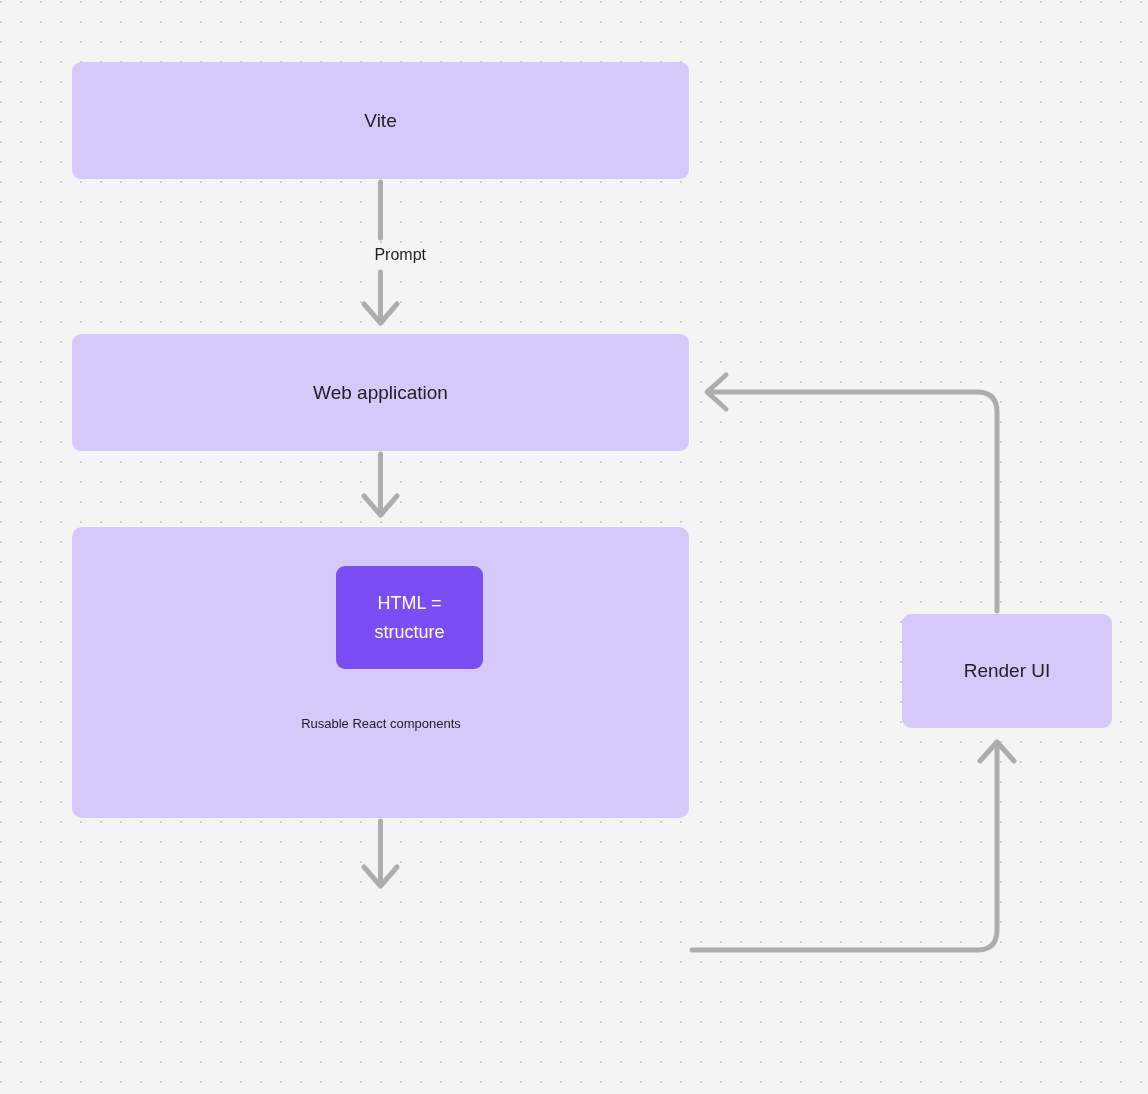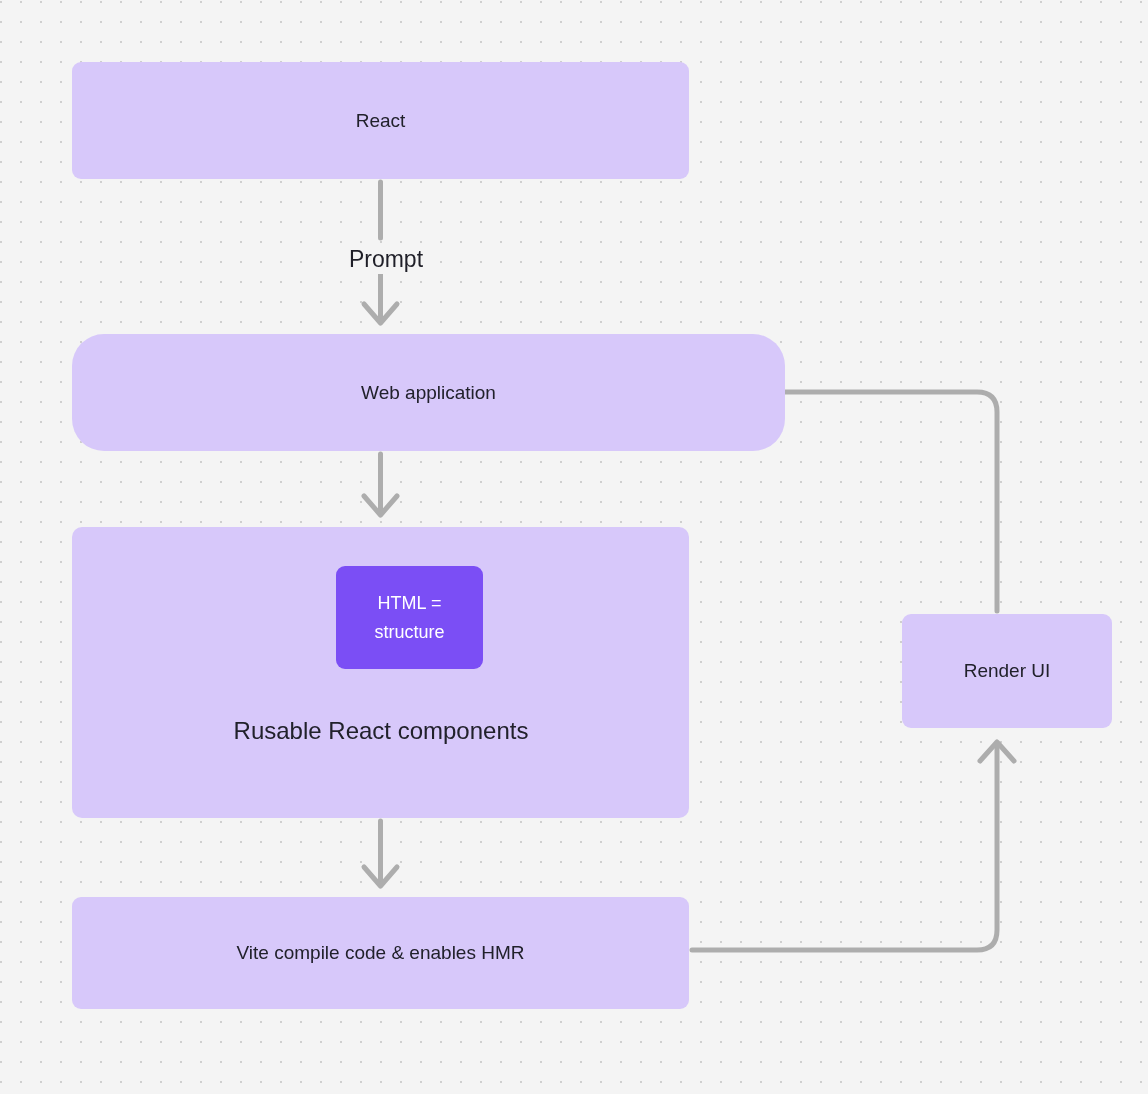--- a/index.html
+++ b/index.html
@@ -42,21 +42,21 @@
     color: #21212b;
     font-size: 19px;
     line-height: 1.35;
     text-align: center;
   }
   .node-label {
     display: block;
     white-space: pre-line;
   }
   #node-user        { left: 72px;  top: 62px;  width: 617px; height: 117px; }
-  #node-webapp      { left: 72px;  top: 334px; width: 713px; height: 117px; border-radius: 32px; }
+  #node-webapp      { left: 72px;  top: 334px; width: 617px; height: 117px; }
   #node-components  { left: 72px;  top: 527px; width: 617px; height: 291px; border-radius: 10px;
                       display: block; }
   #node-vite        { left: 72px;  top: 897px; width: 617px; height: 112px; }
   #node-render      { left: 902px; top: 614px; width: 210px; height: 114px; }
 
   .chip-row {
     position: absolute;
     left: 0;
     top: 39px;
     width: 675px;
@@ -81,29 +81,29 @@
     text-align: center;
     white-space: pre-line;
   }
   .group-caption {
     position: absolute;
     left: 0;
     top: 188px;
     width: 618px;
     text-align: center;
     color: #21212b;
-    font-size: 24px;
+    font-size: 13px;
   }
   .edge-label {
     position: absolute;
     color: #1f1f28;
-    font-size: 23px;
+    font-size: 16px;
     background: #f4f4f4;
     padding: 1px 6px;
-    text-align: center;
+    text-align: right;
     white-space: nowrap;
   }
   #label-prompt { left: 340px; top: 245px; width: 80px; }
 </style>
 </head>
 <body>
 
 <div id="canvas">
 
   <svg class="edge-layer" viewBox="0 0 1148 1094" width="1148" height="1094">
@@ -121,40 +121,37 @@
 
       <path d="M692 950 L977 950 Q997 950 997 930 L997 744"></path>
       <path d="M980 761 L997 742 L1014 761"></path>
 
       <path d="M997 611 L997 412 Q997 392 977 392 L709 392"></path>
       <path d="M726 375 L707 392 L726 409"></path>
     </g>
   </svg>
 
   <div class="node" id="node-user">
-    <span class="node-label">React</span>
+    <span class="node-label">Vite</span>
   </div>
 
   <div class="edge-label" id="label-prompt">Prompt</div>
 
   <div class="node" id="node-webapp">
     <span class="node-label">Web application</span>
   </div>
 
   <div class="node" id="node-components">
     <div class="chip-row">
       <div class="chip">
         <span>HTML =
 structure</span>
       </div>
     </div>
     <div class="group-caption">Rusable React components</div>
   </div>
 
-  <div class="node" id="node-vite">
-    <span class="node-label">Vite compile code &amp; enables HMR</span>
-  </div>
 
   <div class="node" id="node-render">
     <span class="node-label">Render UI</span>
   </div>
 
 </div>
 
 </body></html>

